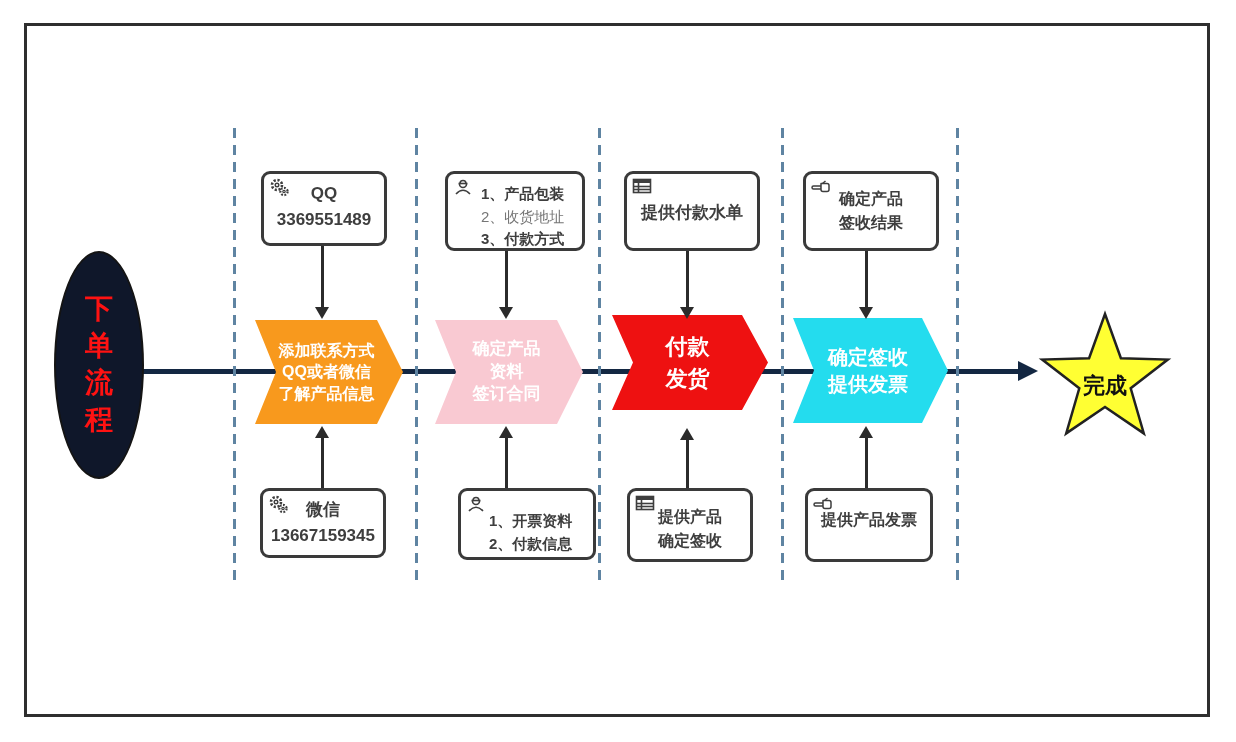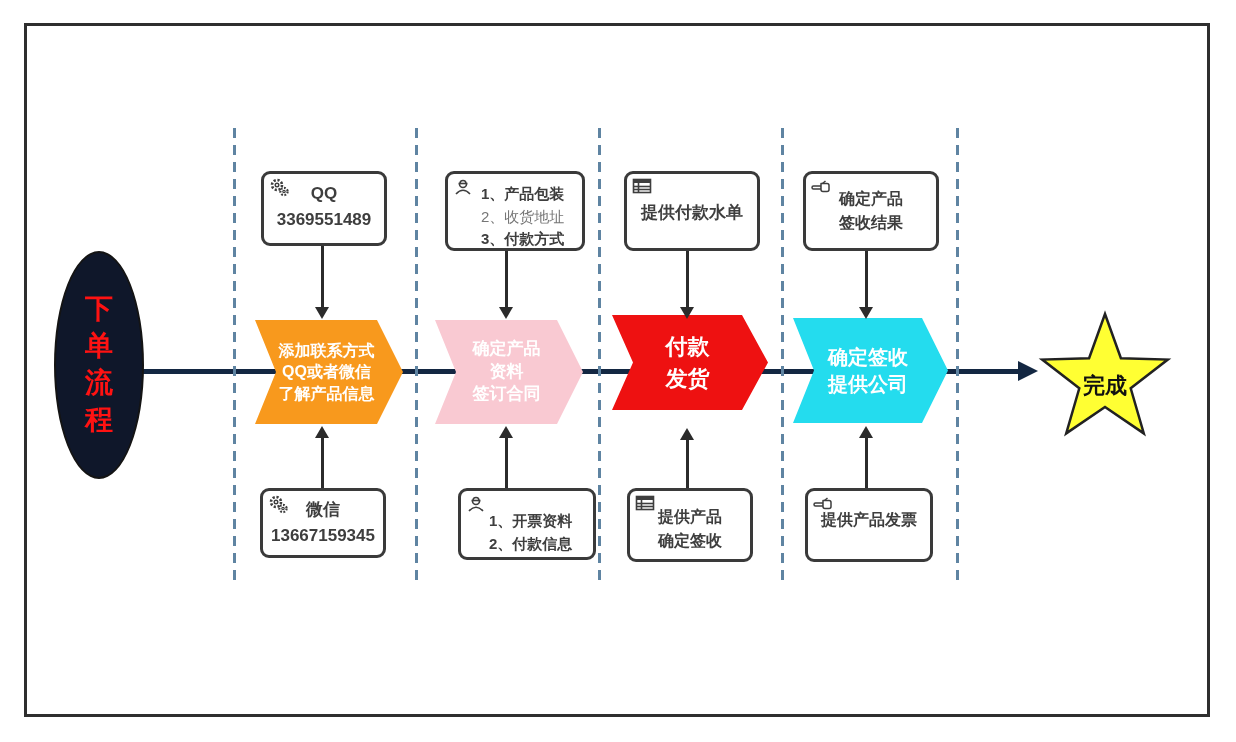--- a/index.html
+++ b/index.html
@@ -117,21 +117,21 @@
     <span>确定产品</span>
     <span>资料</span>
     <span>签订合同</span>
   </div>
   <div class="chev s3">
     <span>付款</span>
     <span>发货</span>
   </div>
   <div class="chev s4">
     <span>确定签收</span>
-    <span>提供公司</span>
+    <span>提供发票</span>
   </div>
 
   <svg class="star-wrap" viewBox="0 0 150 150">
     <polygon points="75,9 90.9,53.2 137.8,54.6 100.7,83.3 113.8,128.4 75,102 36.2,128.4 49.3,83.3 12.2,54.6 59.1,53.2" fill="#FFFF33" stroke="#222" stroke-width="2.5"></polygon>
   </svg>
   <div class="star-label">完成</div>
 
   <div class="note t1">
     <svg class="icon" width="22" height="20" viewBox="0 0 22 20">
       <g fill="none" stroke="#3E3E3E">

